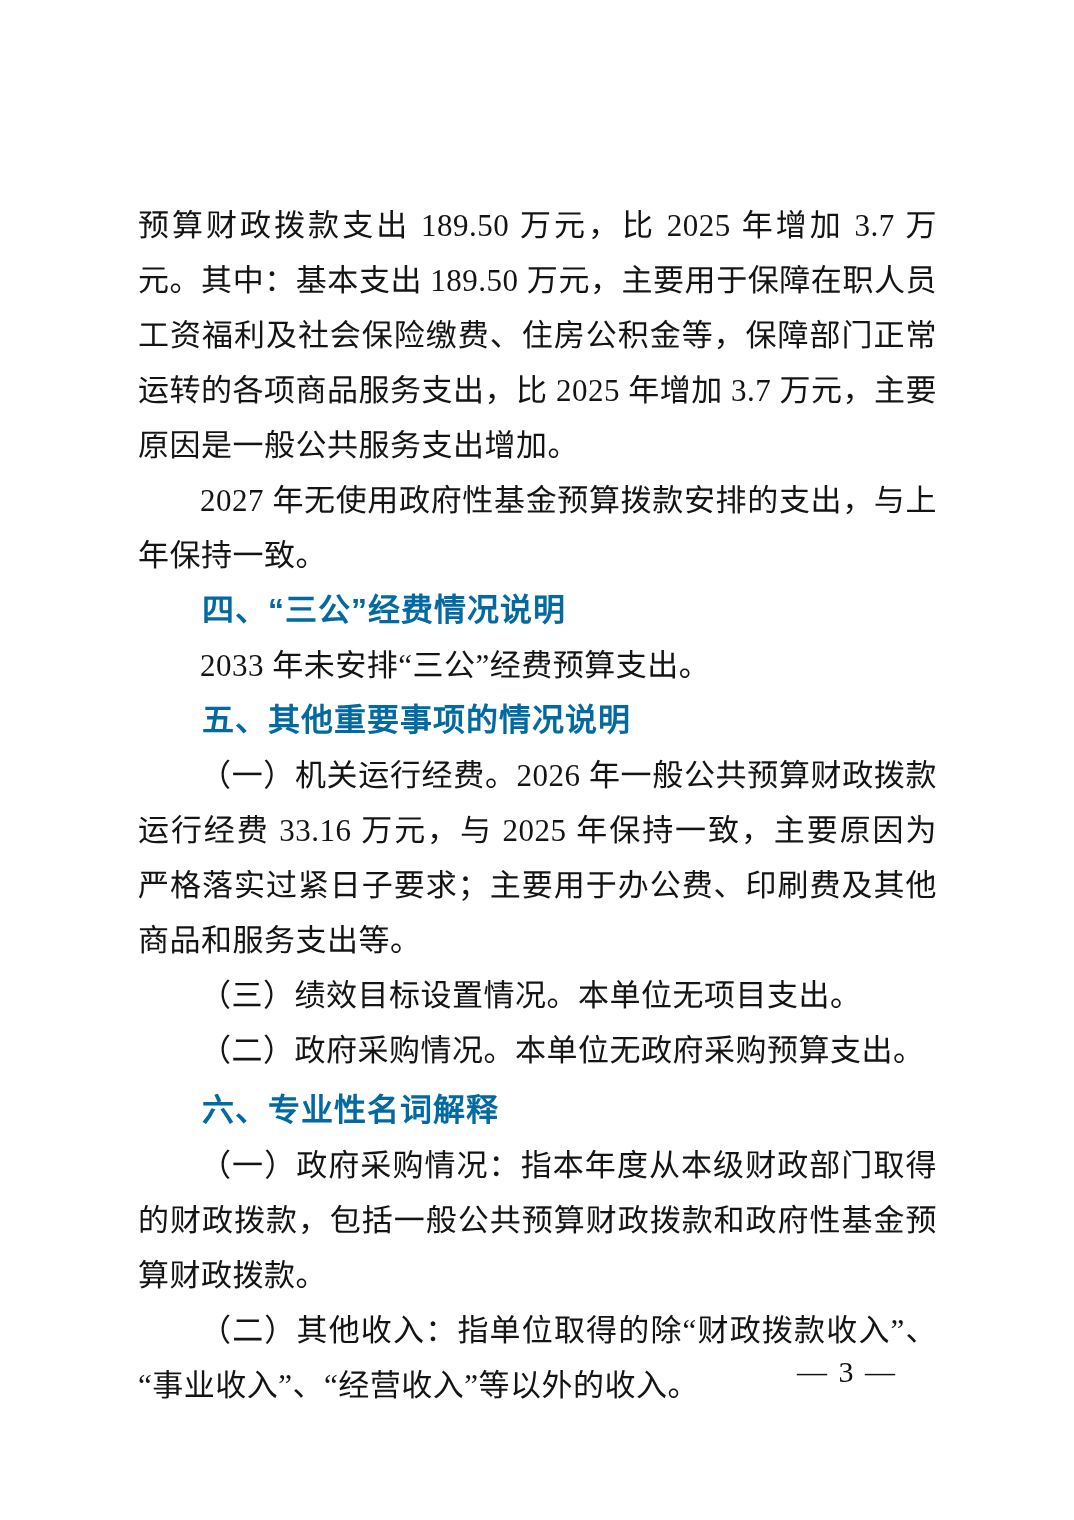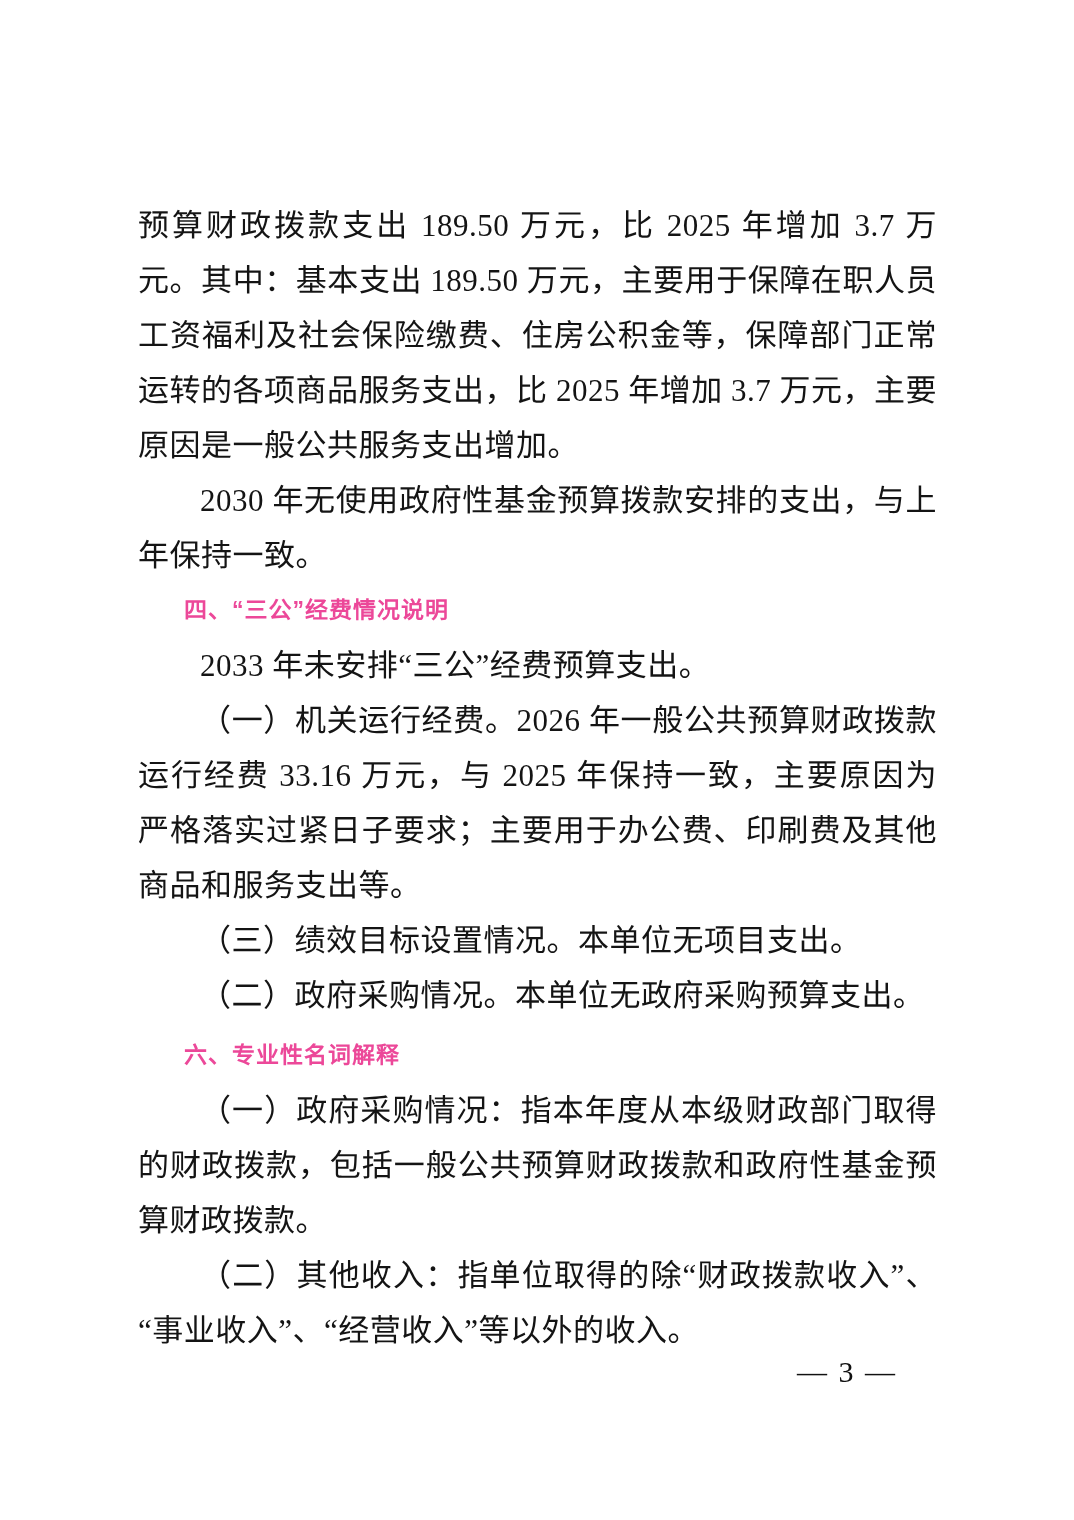--- a/index.html
+++ b/index.html
@@ -29,26 +29,26 @@
     text-align: justify;
     text-justify: inter-ideograph;
     letter-spacing: 0.5px;
     font-family: "Liberation Serif", "DejaVu Serif", serif;
     font-weight: normal;
   }
   .para.indent { text-indent: 2em; }
   .para.no-indent { text-indent: 0; }
   .heading {
     margin: 0;
-    font-size: 23px;
+    font-size: 32px;
     line-height: 55px;
     text-indent: 2em;
     font-family: "Liberation Sans", "DejaVu Sans", sans-serif;
     font-weight: 700;
-    color: #ec4899;
+    color: #0369a1;
     letter-spacing: 1px;
   }
   .heading.extra-gap { margin-top: 5px; }
   .lead {
     
     font-family: Liberation Serif, serif;
   }
   .page-number {
     position: absolute;
     top: 1355px;
@@ -61,26 +61,27 @@
   }
 </style>
 </head>
 <body>
 
 <div class="page">
   <div class="content">
 
     <p class="para no-indent"><span class="lead"></span><span>预算财政拨款支出 189.50 万元，比 2025 年增加 3.7 万元。其中：基本支出 189.50 万元，主要用于保障在职人员工资福利及社会保险缴费、住房公积金等，保障部门正常运转的各项商品服务支出，比 2025 年增加 3.7 万元，主要原因是一般公共服务支出增加。</span></p>
 
-    <p class="para indent"><span class="lead"></span><span>2030 年无使用政府性基金预算拨款安排的支出，与上年保持一致。</span></p>
+    <p class="para indent"><span class="lead"></span><span>2027 年无使用政府性基金预算拨款安排的支出，与上年保持一致。</span></p>
 
     <h2 class="heading">四、“三公”经费情况说明</h2>
 
     <p class="para indent"><span class="lead"></span><span>2033 年未安排“三公”经费预算支出。</span></p>
 
+    <h2 class="heading">五、其他重要事项的情况说明</h2>
 
     <p class="para indent"><span class="lead">（一）机关运行经费。</span><span>2026 年一般公共预算财政拨款运行经费 33.16 万元，与 2025 年保持一致，主要原因为严格落实过紧日子要求；主要用于办公费、印刷费及其他商品和服务支出等。</span></p>
 
     <p class="para indent"><span class="lead">（三）绩效目标设置情况。</span><span>本单位无项目支出。</span></p>
 
     <p class="para indent"><span class="lead">（二）政府采购情况。</span><span>本单位无政府采购预算支出。</span></p>
 
 
     <h2 class="heading extra-gap">六、专业性名词解释</h2>
 

